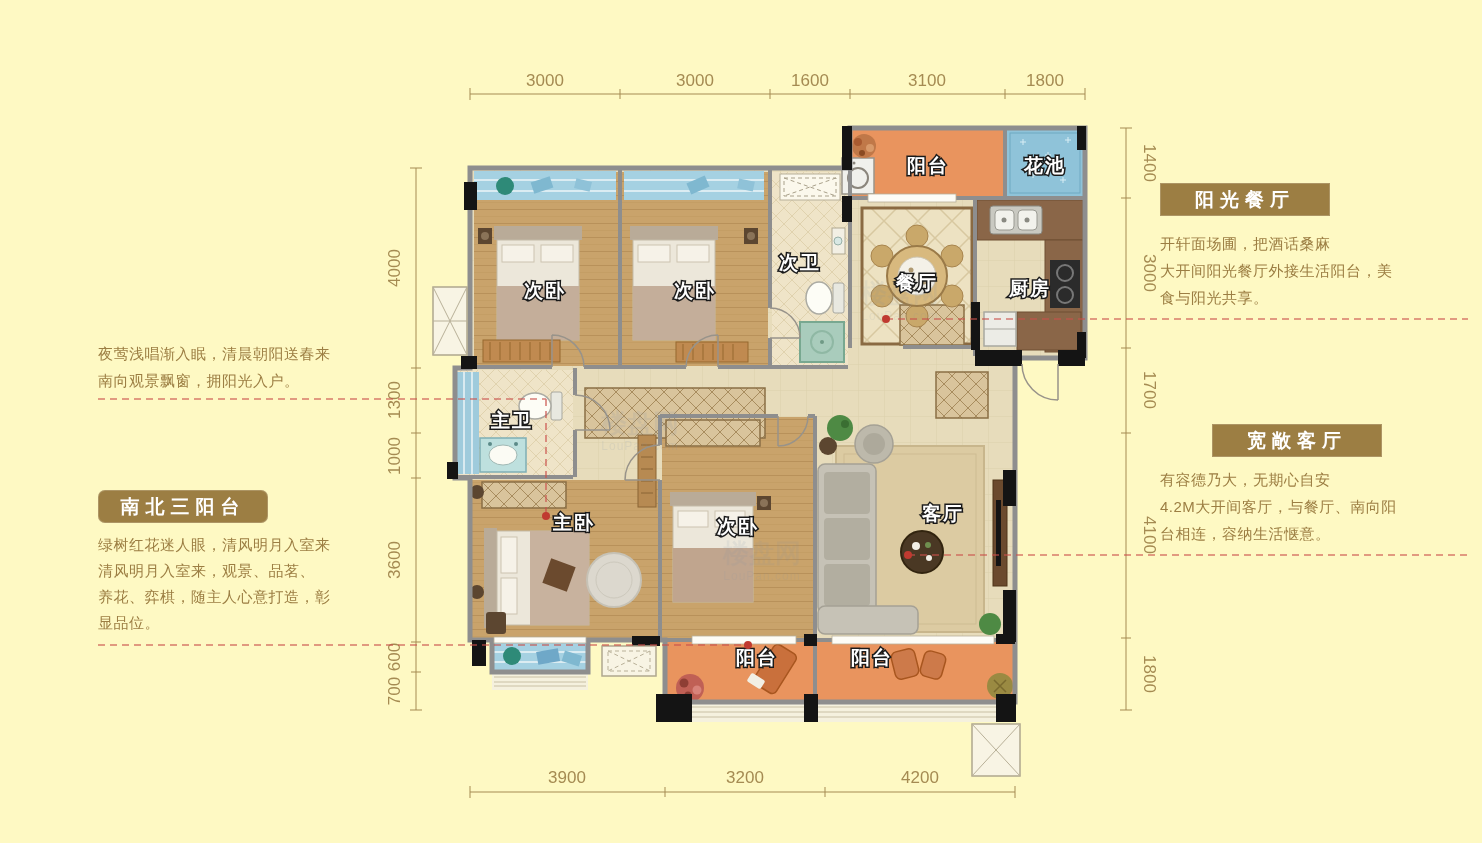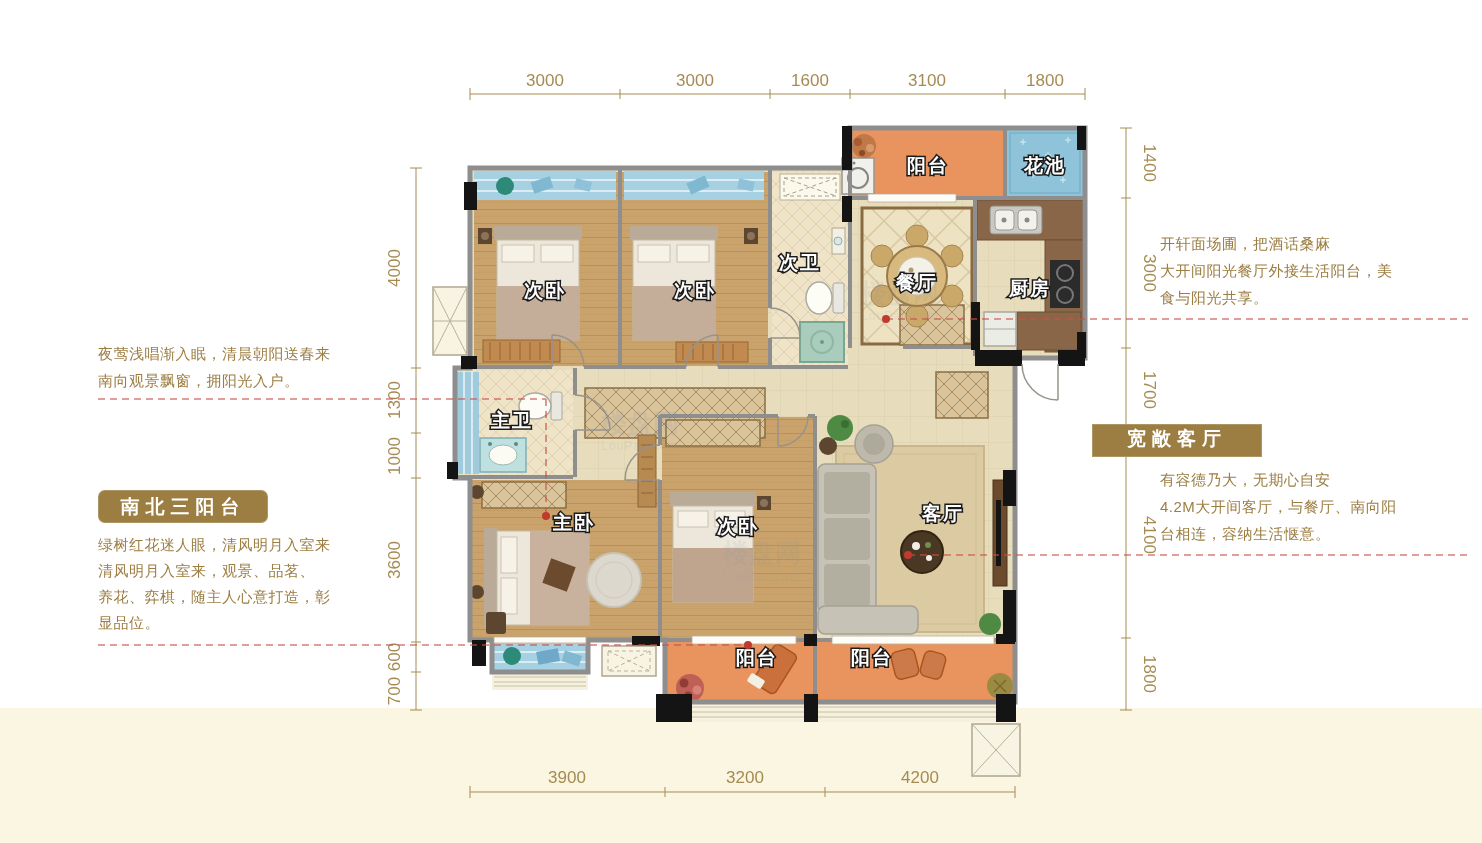--- a/index.html
+++ b/index.html
@@ -2,21 +2,21 @@
 <html><head>
 <meta charset="utf-8">
 <style>
   html,body{margin:0;padding:0;}
   body{
     width:1482px;height:843px;
     background:#FAF6E2;
     font-family:"Liberation Sans","DejaVu Sans",sans-serif;
     overflow:hidden;
   }
-  .stage{position:relative;width:1482px;height:708px;background:#ffffff;}
+  .stage{position:relative;width:1482px;height:843px;background:#fef9c3;}
   .stage svg{position:absolute;left:0;top:0;}
   .callout-box{
     position:absolute;width:170px;height:33px;
     background:#9C7E43;
     color:#FFFFFF;
     font-size:19px;font-weight:bold;
     line-height:33px;text-align:center;letter-spacing:6px;
     box-shadow:inset 0 0 0 1px rgba(255,255,255,0.18);
   }
   .callout-text{
@@ -509,26 +509,27 @@
 </div>
 
 <div class="callout-box" style="left:98px;top:490px;border-radius:7px;">南北三阳台</div>
 <div class="callout-text tight" style="left:98px;top:532px;">
   <div>绿树红花迷人眼，清风明月入室来</div>
   <div>清风明月入室来，观景、品茗、</div>
   <div>养花、弈棋，随主人心意打造，彰</div>
   <div>显品位。</div>
 </div>
 
+<div class="callout-box" style="left:1160px;top:183px;">阳光餐厅</div>
 <div class="callout-text" style="left:1160px;top:230px;">
   <div>开轩面场圃，把酒话桑麻</div>
   <div>大开间阳光餐厅外接生活阳台，美</div>
   <div>食与阳光共享。</div>
 </div>
 
-<div class="callout-box" style="left:1092px;top:424px;font-family:Liberation Mono, monospace;">宽敞客厅</div>
+<div class="callout-box" style="left:1212px;top:424px;">宽敞客厅</div>
 <div class="callout-text" style="left:1160px;top:466px;">
   <div>有容德乃大，无期心自安</div>
   <div>4.2M大开间客厅，与餐厅、南向阳</div>
   <div>台相连，容纳生活惬意。</div>
 </div>
 
 </div>
 
 </body></html>

